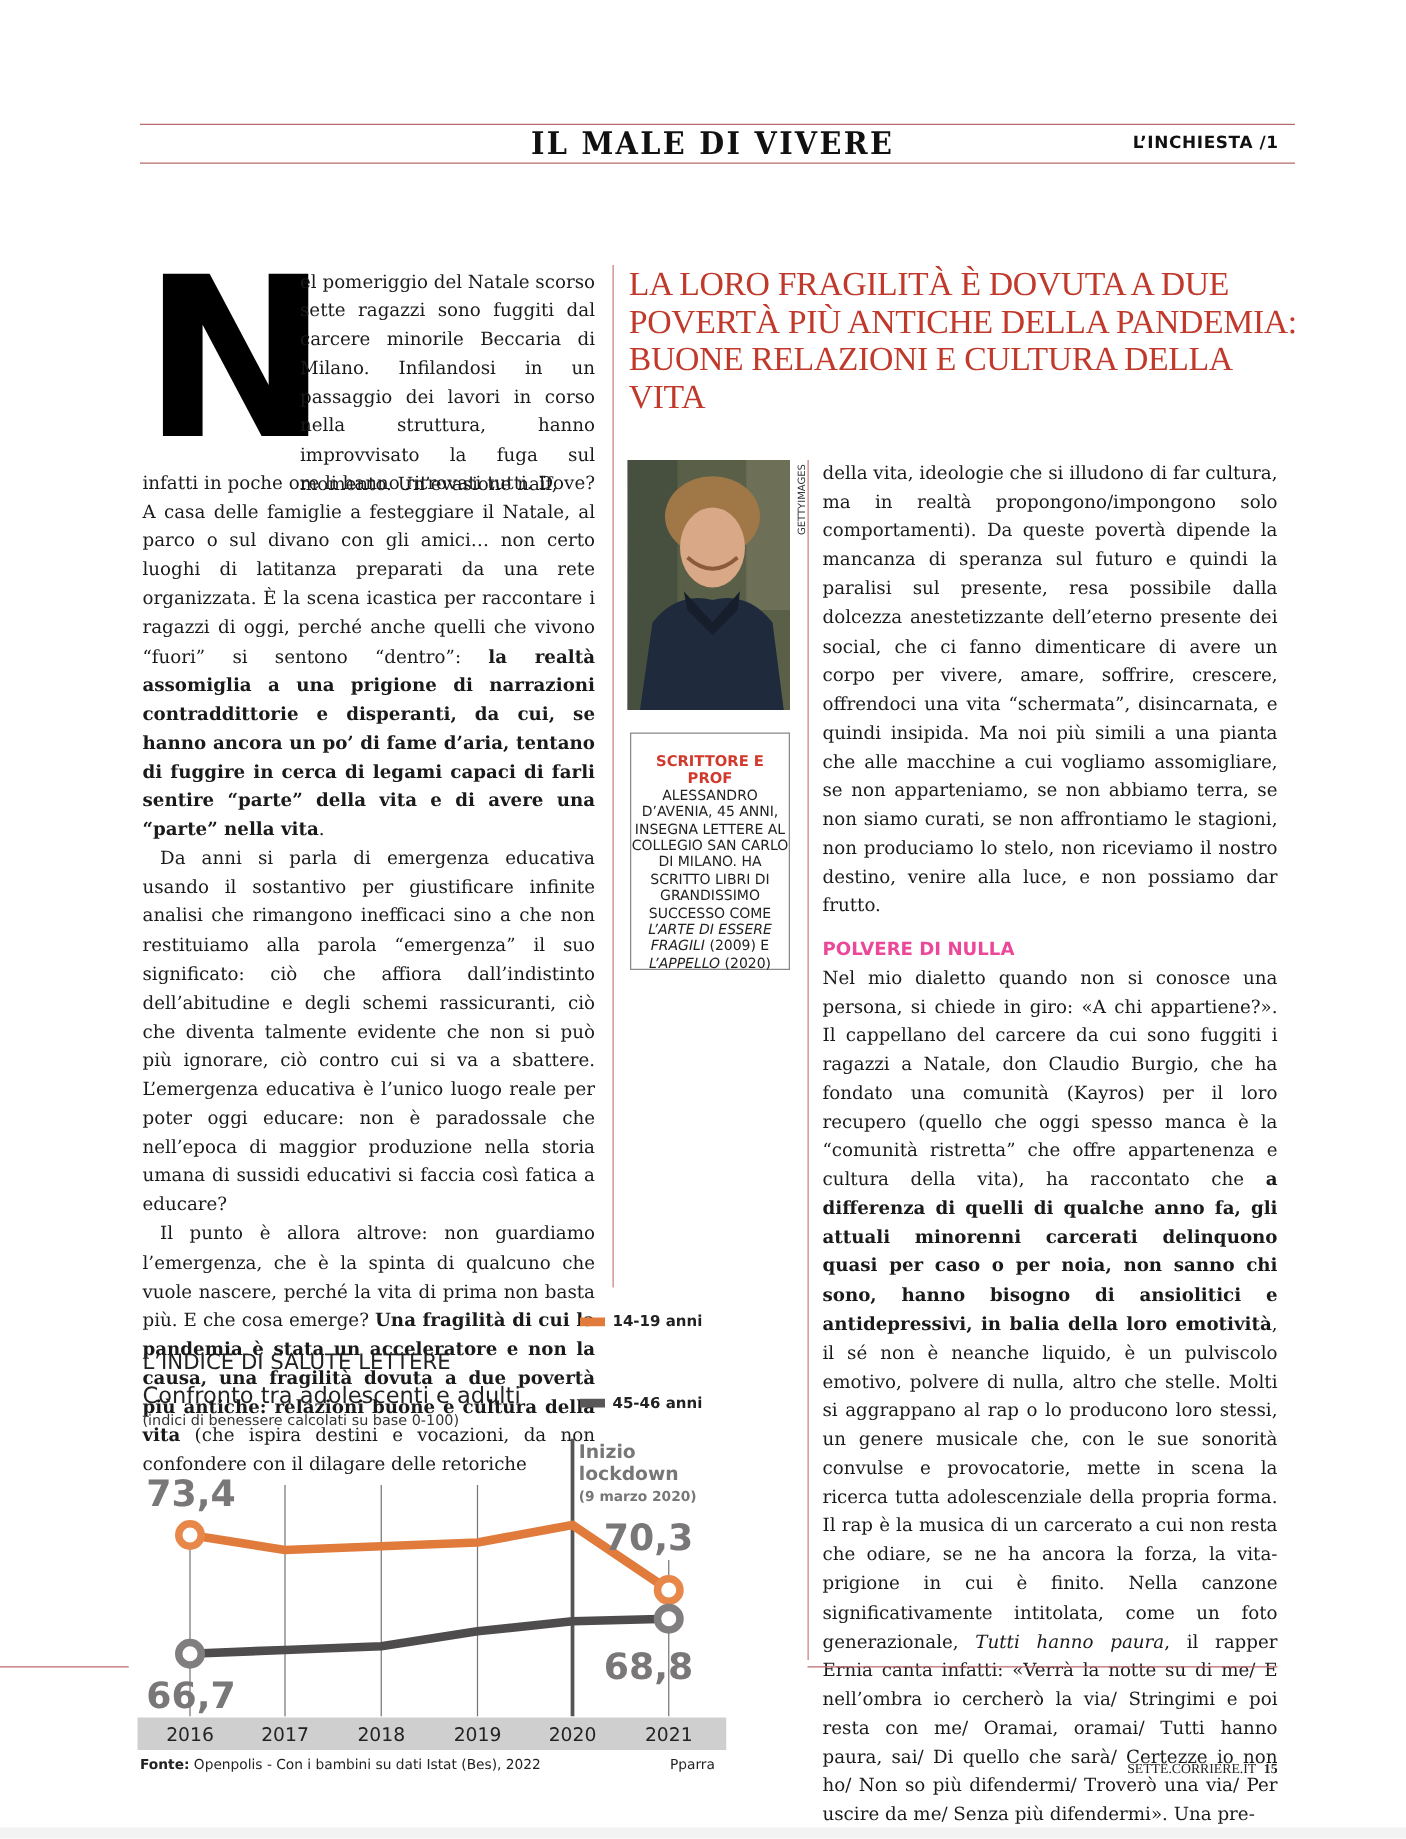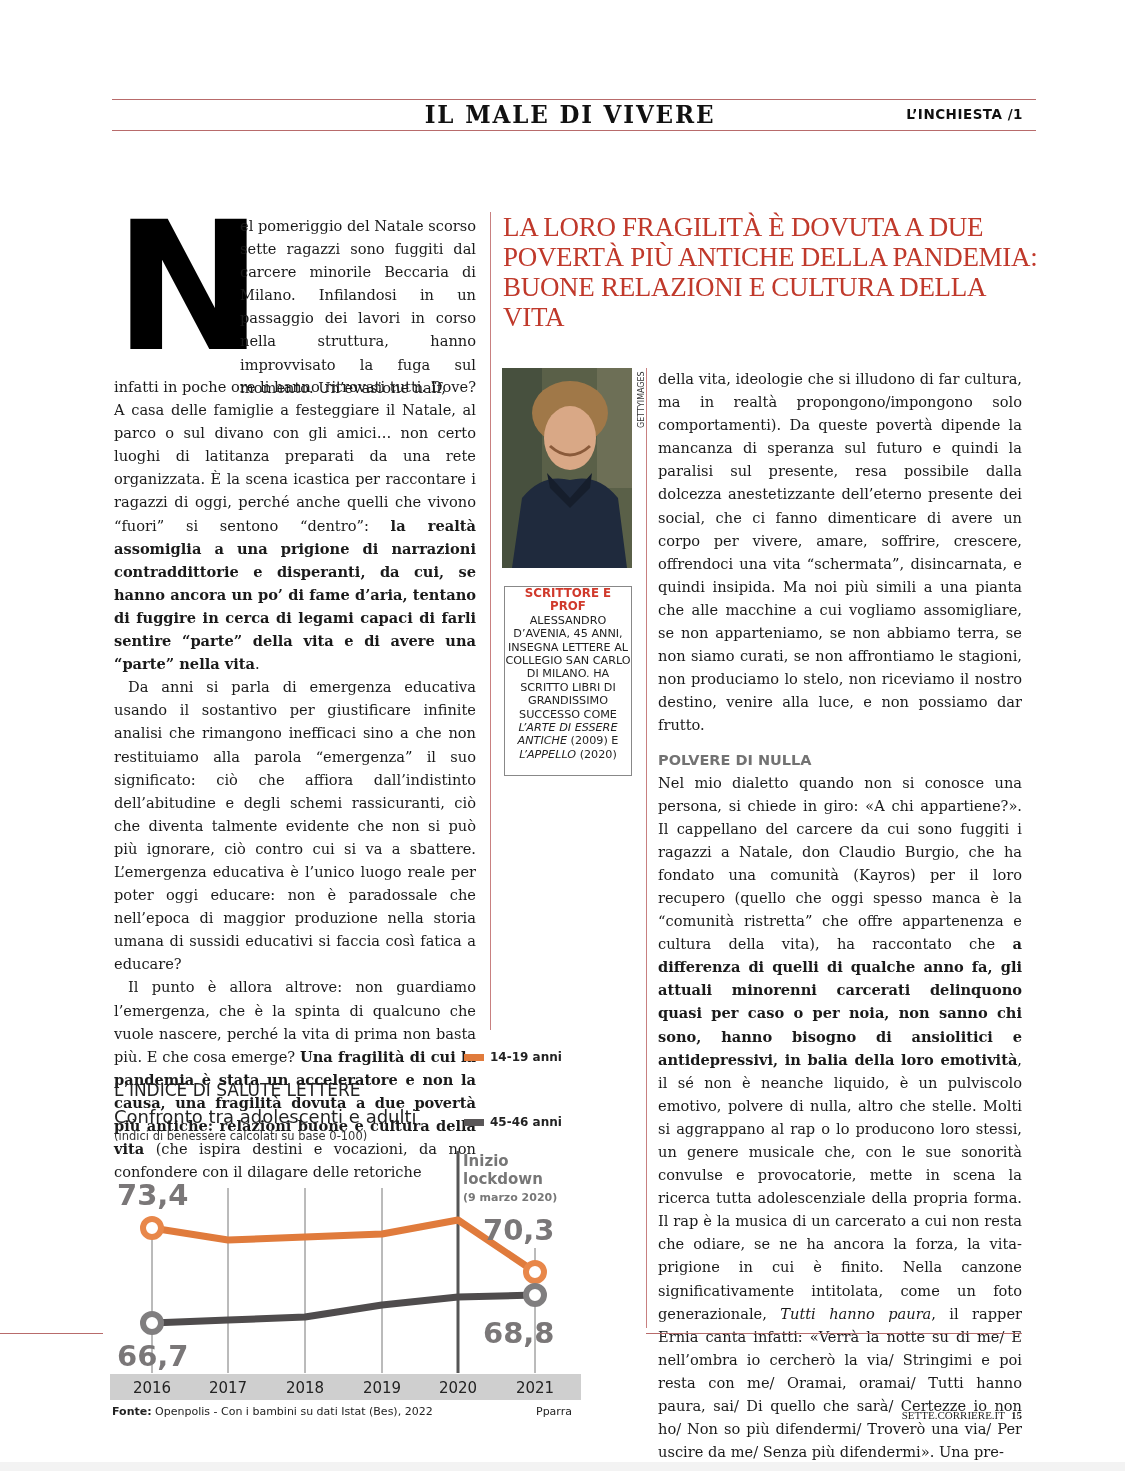--- a/index.html
+++ b/index.html
@@ -47,28 +47,28 @@
     background: linear-gradient(180deg, #4a5540 0%, #6b6a4a 30%, #3a3f3a 60%, #1e2a3c 100%);
     overflow: hidden;
   }
   .credit {
     position: absolute; left: 637px; top: 368px; width: 10px; height: 60px;
     font-family: "DejaVu Sans", sans-serif; font-size: 8px; color: #333;
     writing-mode: vertical-rl; transform: rotate(180deg);
   }
   .caption-box {
     position: absolute; left: 504px; top: 586px; width: 128px; height: 190px;
-    border: 1px solid #888; text-align: center; box-sizing: border-box; 
+    border: 1px solid #888; text-align: center; box-sizing: border-box; padding-top: 16px;
     font-family: "DejaVu Sans", sans-serif; font-size: 11.2px; line-height: 13.4px; color: #222;
   }
   .caption-box .kicker { color: #d0392b; font-weight: bold; font-size: 11.8px; }
 
   .subhead {
     font-family: "DejaVu Sans", sans-serif; font-weight: bold; font-size: 14.5px;
-    color: #737373; margin: 12px 0 0 0; line-height: 22px;
+    color: #ec4899; margin: 12px 0 0 0; line-height: 22px;
   }
 
   .chart-title { position: absolute; left: 114px; top: 1080px; font-family: "DejaVu Sans", sans-serif; font-size: 17px; color: #222; }
   .chart-sub { position: absolute; left: 114px; top: 1106px; font-family: "DejaVu Sans", sans-serif; font-size: 18px; color: #222; }
   .chart-note { position: absolute; left: 114px; top: 1129px; font-family: "DejaVu Sans", sans-serif; font-size: 11.5px; color: #333; }
   .legend-item { position: absolute; left: 464px; font-family: "DejaVu Sans", sans-serif; font-weight: bold; font-size: 12px; color: #222; }
   .legend-swatch { display: inline-block; width: 20px; height: 7px; vertical-align: middle; margin-right: 6px; }
 
   .source { position: absolute; left: 112px; top: 1405px; font-family: "DejaVu Sans", sans-serif; font-size: 11px; color: #222; }
   .source b { font-weight: bold; }
@@ -112,21 +112,21 @@
     <ellipse cx="68" cy="70" rx="26" ry="32" fill="#d9a886"></ellipse>
     <path d="M48 78 Q68 96 88 78" stroke="#8a5a3a" stroke-width="3" fill="none"></path>
     <path d="M10 200 L20 130 Q40 105 68 112 Q96 105 116 130 L125 200 Z" fill="#1f2a3d"></path>
     <path d="M45 105 L68 130 L90 105 L88 120 L68 140 L48 120 Z" fill="#161e2c"></path>
   </svg>
 </div>
 <div class="credit">GETTYIMAGES</div>
 
 <div class="caption-box">
   <div class="kicker">SCRITTORE E PROF</div>
-  <div><span>ALESSANDRO D’AVENIA, 45 ANNI, INSEGNA LETTERE AL COLLEGIO SAN CARLO DI MILANO. HA SCRITTO LIBRI DI GRANDISSIMO SUCCESSO COME </span><i>L’ARTE DI ESSERE ANTICHE</i><span> (2009) E </span><i>L’APPELLO</i><span> (2020)</span></div>
+  <div><span>ALESSANDRO D’AVENIA, 45 ANNI, INSEGNA LETTERE AL COLLEGIO SAN CARLO DI MILANO. HA SCRITTO LIBRI DI GRANDISSIMO SUCCESSO COME </span><i>L’ARTE DI ESSERE FRAGILI</i><span> (2009) E </span><i>L’APPELLO</i><span> (2020)</span></div>
 </div>
 
 <div class="col" style="left:658px; top:367px; width:364px;">
   <p>della vita, ideologie che si illudono di far cultura, ma in realtà propongono/impongono solo comportamenti). Da queste povertà dipende la mancanza di speranza sul futuro e quindi la paralisi sul presente, resa possibile dalla dolcezza anestetizzante dell’eterno presente dei social, che ci fanno dimenticare di avere un corpo per vivere, amare, soffrire, crescere, offrendoci una vita “schermata”, disincarnata, e quindi insipida. Ma noi più simili a una pianta che alle macchine a cui vogliamo assomigliare, se non apparteniamo, se non abbiamo terra, se non siamo curati, se non affrontiamo le stagioni, non produciamo lo stelo, non riceviamo il nostro destino, venire alla luce, e non possiamo dar frutto.</p>
   <div class="subhead">POLVERE DI NULLA</div>
   <p><span>Nel mio dialetto quando non si conosce una persona, si chiede in giro: «A chi appartiene?». Il cappellano del carcere da cui sono fuggiti i ragazzi a Natale, don Claudio Burgio, che ha fondato una comunità (Kayros) per il loro recupero (quello che oggi spesso manca è la “comunità ristretta” che offre appartenenza e cultura della vita), ha raccontato che </span><b>a differenza di quelli di qualche anno fa, gli attuali minorenni carcerati delinquono quasi per caso o per noia, non sanno chi sono, hanno bisogno di ansiolitici e antidepressivi, in balia della loro emotività</b><span>, il sé non è neanche liquido, è un pulviscolo emotivo, polvere di nulla, altro che stelle. Molti si aggrappano al rap o lo producono loro stessi, un genere musicale che, con le sue sonorità convulse e provocatorie, mette in scena la ricerca tutta adolescenziale della propria forma. Il rap è la musica di un carcerato a cui non resta che odiare, se ne ha ancora la forza, la vita-prigione in cui è finito. Nella canzone significativamente intitolata, come un foto generazionale, </span><i>Tutti hanno paura</i><span>, il rapper Ernia canta infatti: «Verrà la notte su di me/ E nell’ombra io cercherò la via/ Stringimi e poi resta con me/ Oramai, oramai/ Tutti hanno paura, sai/ Di quello che sarà/ Certezze io non ho/ Non so più difendermi/ Troverò una via/ Per uscire da me/ Senza più difendermi». Una pre-</span></p>
 </div>
 
 <div class="rule" style="left:0px; top:1333px; width:103px;"></div>
 <div class="rule" style="left:646px; top:1333px; width:376px;"></div>

